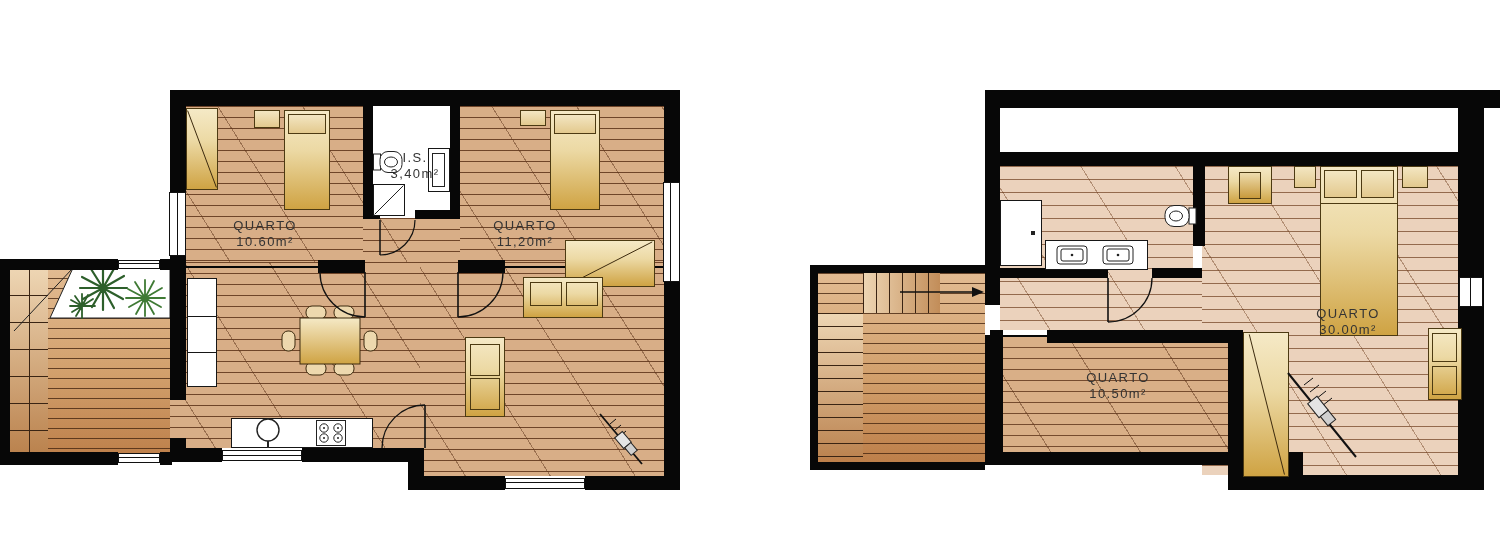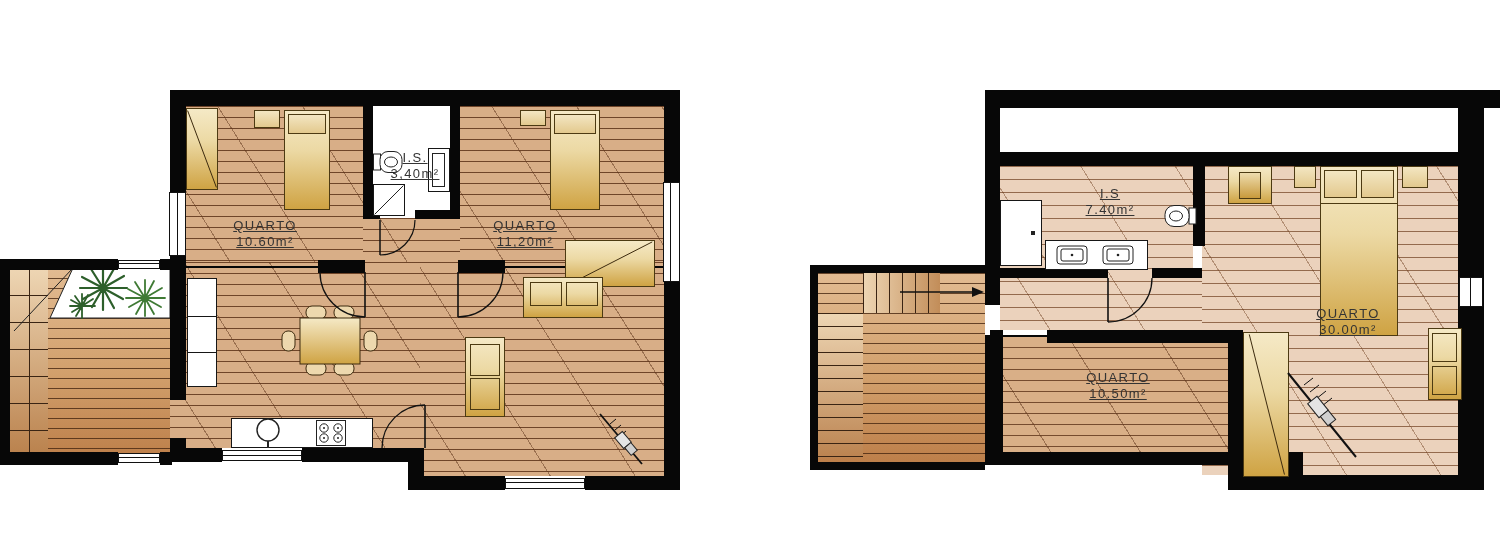--- a/index.html
+++ b/index.html
@@ -32,21 +32,21 @@
       repeating-linear-gradient(to right,#3a2413 0 1px,transparent 1px 13px),
       linear-gradient(90deg,#eed6b4,#c28d59);}
   .furn{background:linear-gradient(180deg,#f5e9c6 0%,#ecd9a4 40%,#cfa343 100%);border:1px solid #4c3a12;}
   .furn-light{background:linear-gradient(180deg,#f3e6c2,#e3c98e);border:1px solid #4c3a12;}
   .whitebox{background:#fff;border:1px solid #161616;}
   .white{background:#fff;}
   .win-v{background:#fff;border:1px solid #111;
     background-image:linear-gradient(to right,transparent calc(50% - 1px),#111 calc(50% - 1px) 50%,transparent 50%);}
   .win-h{background:#fff;border:1px solid #111;
     background-image:linear-gradient(to bottom,transparent calc(50% - 1px),#111 calc(50% - 1px) 50%,transparent 50%);}
-  .lbl{color:#343434;font-size:13px;line-height:1.25;letter-spacing:1.4px;text-align:center;text-decoration:underline;}
+  .lbl{color:#343434;font-size:13px;line-height:1.25;letter-spacing:1.4px;text-align:center;}
   .diag{position:absolute;left:0;top:0;width:100%;height:100%;}
   svg{display:block;}
 </style>
 </head>
 <body>
 
 <div id="stage">
 
   <div class="st floor" style="left:186px;top:106px;width:177px;height:158px"></div>
   <div class="st floor" style="left:460px;top:106px;width:204px;height:158px"></div>
@@ -292,24 +292,20 @@
     <path d="M22,20l9,-7 M28,27l9,-7 M34,34l10,-8 M40,41l10,-8" stroke="#111" stroke-width="1"></path>
     <rect x="-9" y="-6" width="18" height="12" transform="translate(36,42) rotate(51)" fill="#e4e4e4" stroke="#222"></rect>
     <rect x="-6" y="-5" width="12" height="10" transform="translate(46,53) rotate(51)" fill="#cfcfcf" stroke="#222"></rect>
   </svg>
 
   <svg class="st" style="left:1106px;top:276px;width:48px;height:48px">
     <path d="M46,2 A44,44 0 0 1 2,46" fill="none" stroke="#111" stroke-width="1.3"></path>
     <line x1="2" y1="2" x2="2" y2="46" stroke="#111" stroke-width="1.6"></line>
   </svg>
 
-  <div class="st lbl" style="left:1040px;top:186px;width:140px">
-    <span style="display:block">I.S</span>
-    <span style="display:block">7.40m²</span>
-  </div>
   <div class="st lbl" style="left:1268px;top:306px;width:160px">
     <span style="display:block">QUARTO</span>
     <span style="display:block">30.00m²</span>
   </div>
   <div class="st lbl" style="left:1038px;top:370px;width:160px">
     <span style="display:block">QUARTO</span>
     <span style="display:block">10.50m²</span>
   </div>
 
 </div>

